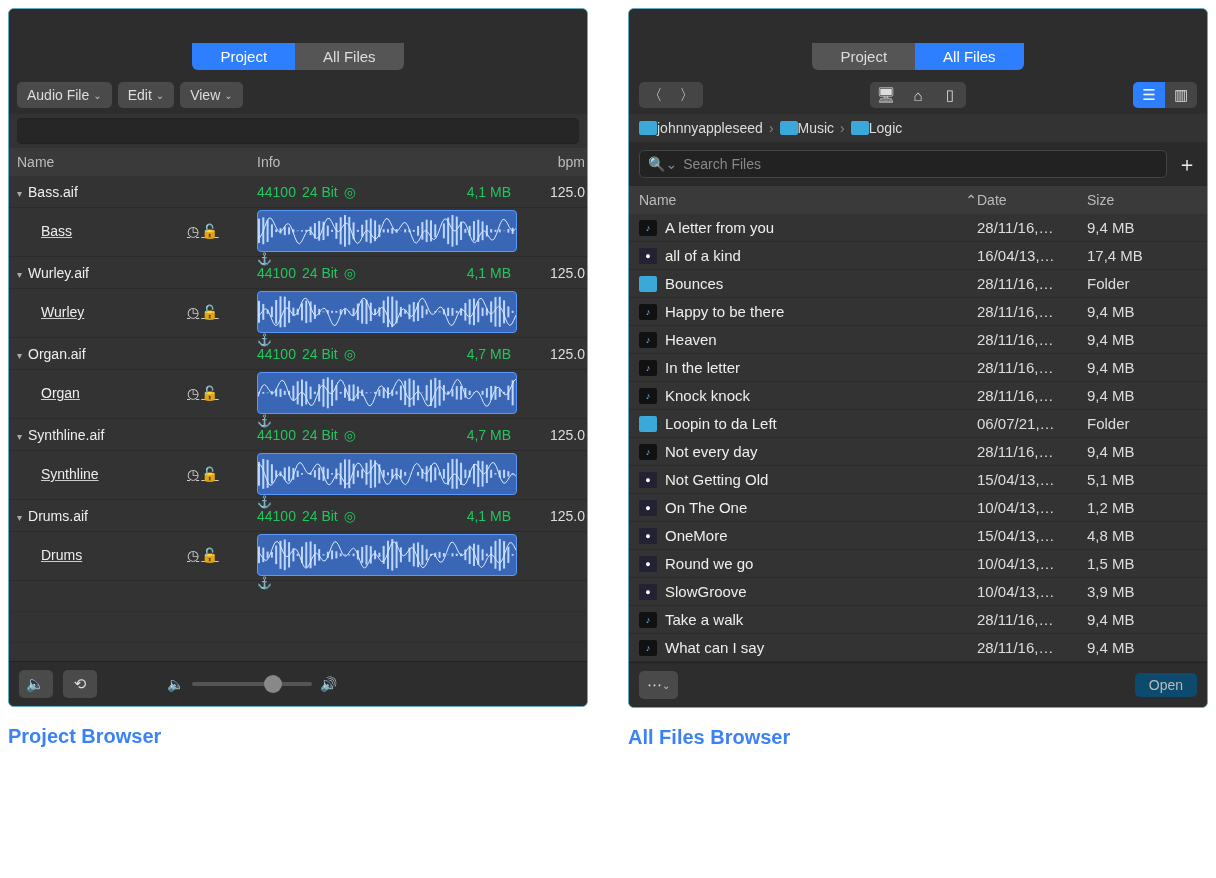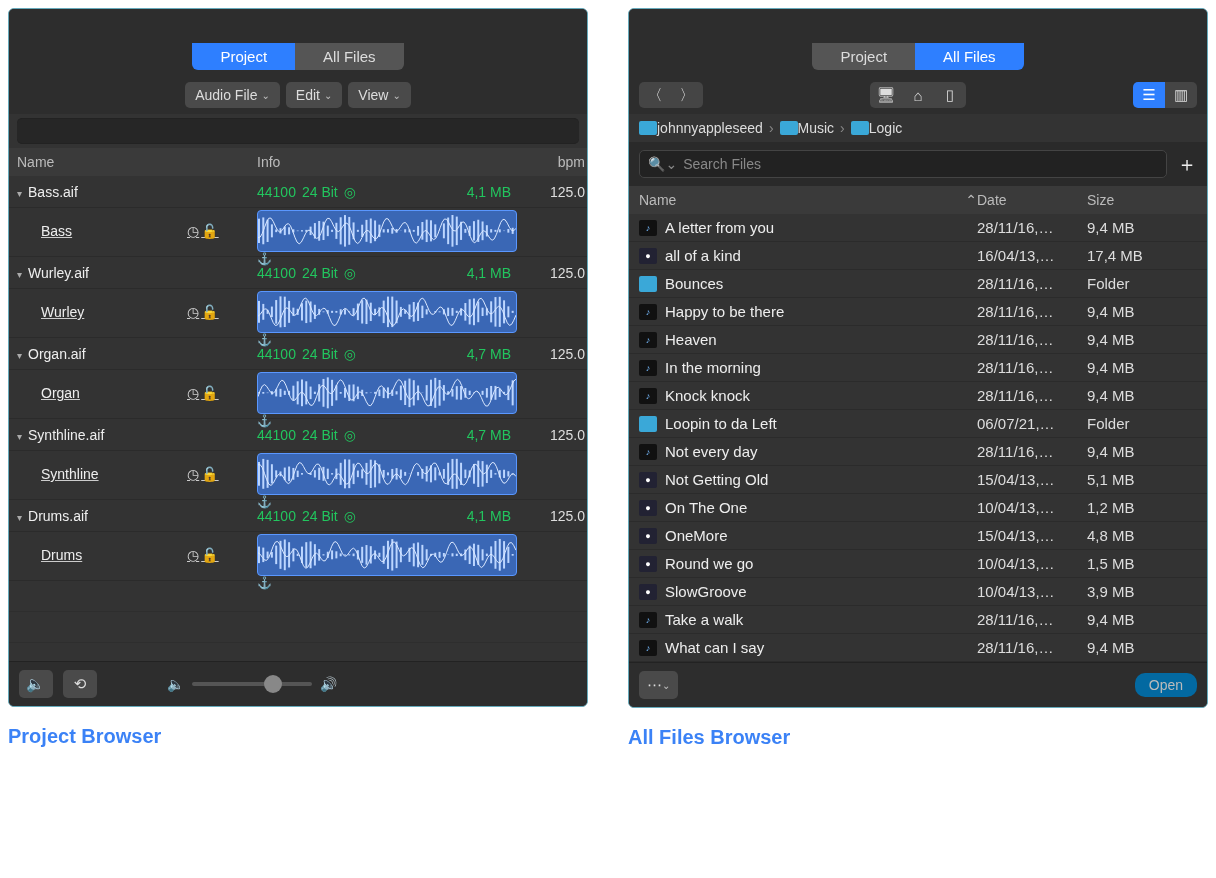--- a/index.html
+++ b/index.html
@@ -8,21 +8,21 @@
   .panel { width: 580px; background: #333; border: 1px solid #6ab; border-radius: 6px; overflow: hidden; display: flex; flex-direction: column; }
   .caption { color: #3b82f6; font-weight: 700; font-size: 20px; margin-top: 18px; }
   
   
   .seg-bar { display:flex; justify-content:center; padding: 6px 0; background:#2d2d2d; }
   .seg { display:flex; border-radius:6px; overflow:hidden; }
   .seg button { border:none; background:#555; color:#ddd; padding:5px 28px; font-size:15px; cursor:pointer;margin-top:28px; }
   .seg button.active { background:#2e7fff; color:#fff; }
   
   
-  .toolbar { display:flex; gap:6px; padding:6px 8px; background:#2d2d2d;justify-content:center; }
+  .toolbar { display:flex; gap:6px; padding:6px 8px; background:#2d2d2d; }
   .tbtn { background:#4a4a4a; color:#ddd; border:none; border-radius:5px; padding:5px 10px; font-size:14px; cursor:pointer; display:flex; align-items:center; gap:4px; }
   .chev { font-size:10px; opacity:.8; }
   
   .spacer-bar { height:26px; background:#262626; border-top:1px solid #222; border-bottom:1px solid #222; margin:4px 8px; border-radius:5px; }
   
   
   .ptable { flex:1; background:#333; }
   .ptable .hdr, .prow { display:grid; grid-template-columns: 170px 70px 260px 80px; align-items:center; }
   .ptable .hdr { background:#3a3a3a; padding:6px 8px; font-size:14px; color:#bbb; }
   .ptable .hdr .r { text-align:right; padding-right:12px; }
@@ -70,21 +70,21 @@
   .ftable .hdr .sortc { display:flex; align-items:center; gap:6px; }
   .frow { display:grid; grid-template-columns: 1fr 110px 110px; padding:5px 10px; border-bottom:1px solid #2b2b2b; align-items:center; font-size:15px; }
   .frow .nm { display:flex; align-items:center; gap:8px; color:#eee; }
   .ficon { width:18px; height:16px; border-radius:2px; display:inline-flex; align-items:center; justify-content:center; font-size:9px; }
   .ficon.proj { background:#111; color:#7bf; }
   .ficon.app { background:#223; color:#fff; }
   .ficon.folder { background:#3aa8d8; }
   .frow .dt, .frow .sz { color:#ddd; }
   
   .footer2 { display:flex; align-items:center; justify-content:space-between; padding:8px 10px; background:#2d2d2d; border-top:1px solid #222; }
-  .open-btn { background:#0369a1; color:#bbb; border:none; border-radius:10px; padding:4px 14px; font-size:14px; cursor:pointer; }
+  .open-btn { background:#0c4a6e; color:#bbb; border:none; border-radius:5px; padding:4px 14px; font-size:14px; cursor:pointer; }
 </style>
 </head>
 <body>
 
 <div class="container">
 
   <div>
     <div class="panel">
       <div class="seg-bar">
         <div class="seg">
@@ -678,21 +678,21 @@
     <div class="nm">
                 <span class="ficon proj">♪</span>
                 <span>Heaven</span>
               </div>
     <div class="dt">28/11/16,…</div>
     <div class="sz">9,4 MB</div>
             </div>
             <div class="frow">
     <div class="nm">
                 <span class="ficon proj">♪</span>
-                <span>In the morning</span>
+                <span>In the letter</span>
               </div>
     <div class="dt">28/11/16,…</div>
     <div class="sz">9,4 MB</div>
             </div>
             <div class="frow">
     <div class="nm">
                 <span class="ficon proj">♪</span>
                 <span>Knock knock</span>
               </div>
     <div class="dt">28/11/16,…</div>

